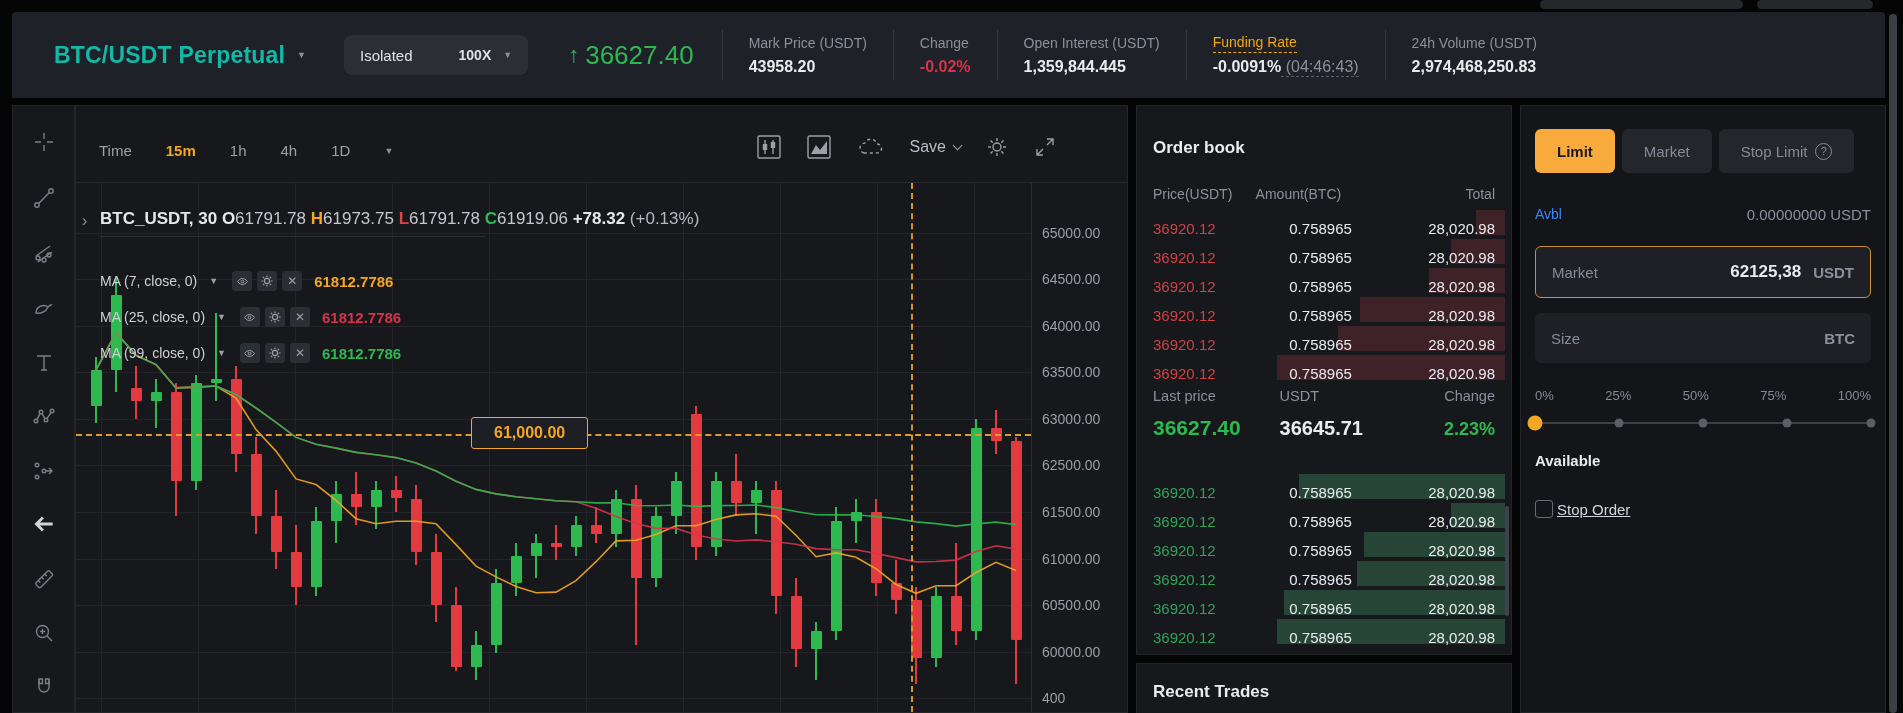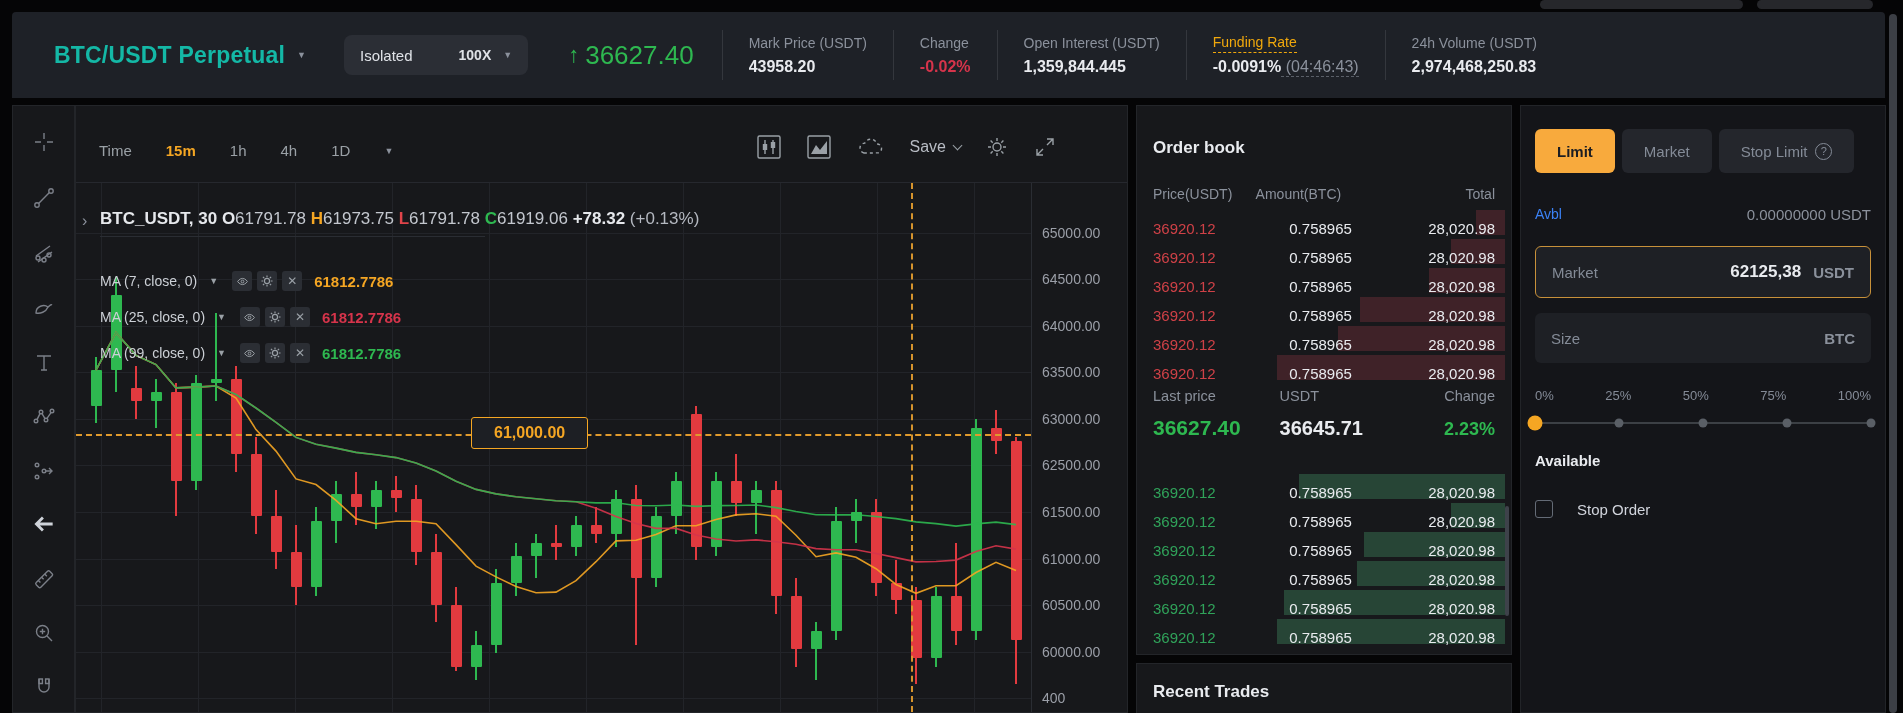--- a/index.html
+++ b/index.html
@@ -137,21 +137,21 @@
   .tp-slider-labels { position:absolute; left:14px; right:14px; display:flex; justify-content:space-between;
     color:#848b97; font-size:13px; }
   .tp-track { position:absolute; left:14px; right:14px; height:2px; background:#3c4045; }
   .sl-dot { position:absolute; top:50%; transform:translate(-50%,-50%); width:9px; height:9px;
     border-radius:50%; background:#5a5f66; }
   .sl-handle { position:absolute; top:50%; transform:translate(-50%,-50%); width:15px; height:15px;
     border-radius:50%; background:#f5a623; cursor:grab; }
   .tp-available { position:absolute; left:14px; color:#e9ebef; font-size:15px; font-weight:bold; }
   .tp-stop { position:absolute; left:14px; display:flex; align-items:center; cursor:pointer; }
   .cbx { width:18px; height:18px; border:1.6px solid #646b76; border-radius:3px; }
-  .tp-stop span { color:#d1d4dc; font-size:15px; margin-left:24px; }
+  .tp-stop span { color:#d1d4dc; font-size:15px; margin-left:4px;text-decoration:underline; }
 </style>
 </head>
 <body>
 
 <div id="app">
 
   <div class="abs tabshape" style="left:1540px;top:0;width:203px;height:9px"></div>
   <div class="abs tabshape" style="left:1757px;top:0;width:116px;height:9px"></div>
   <div class="abs page-scrollbar" style="left:1889px;top:14px;width:8px;height:699px"></div>
 

